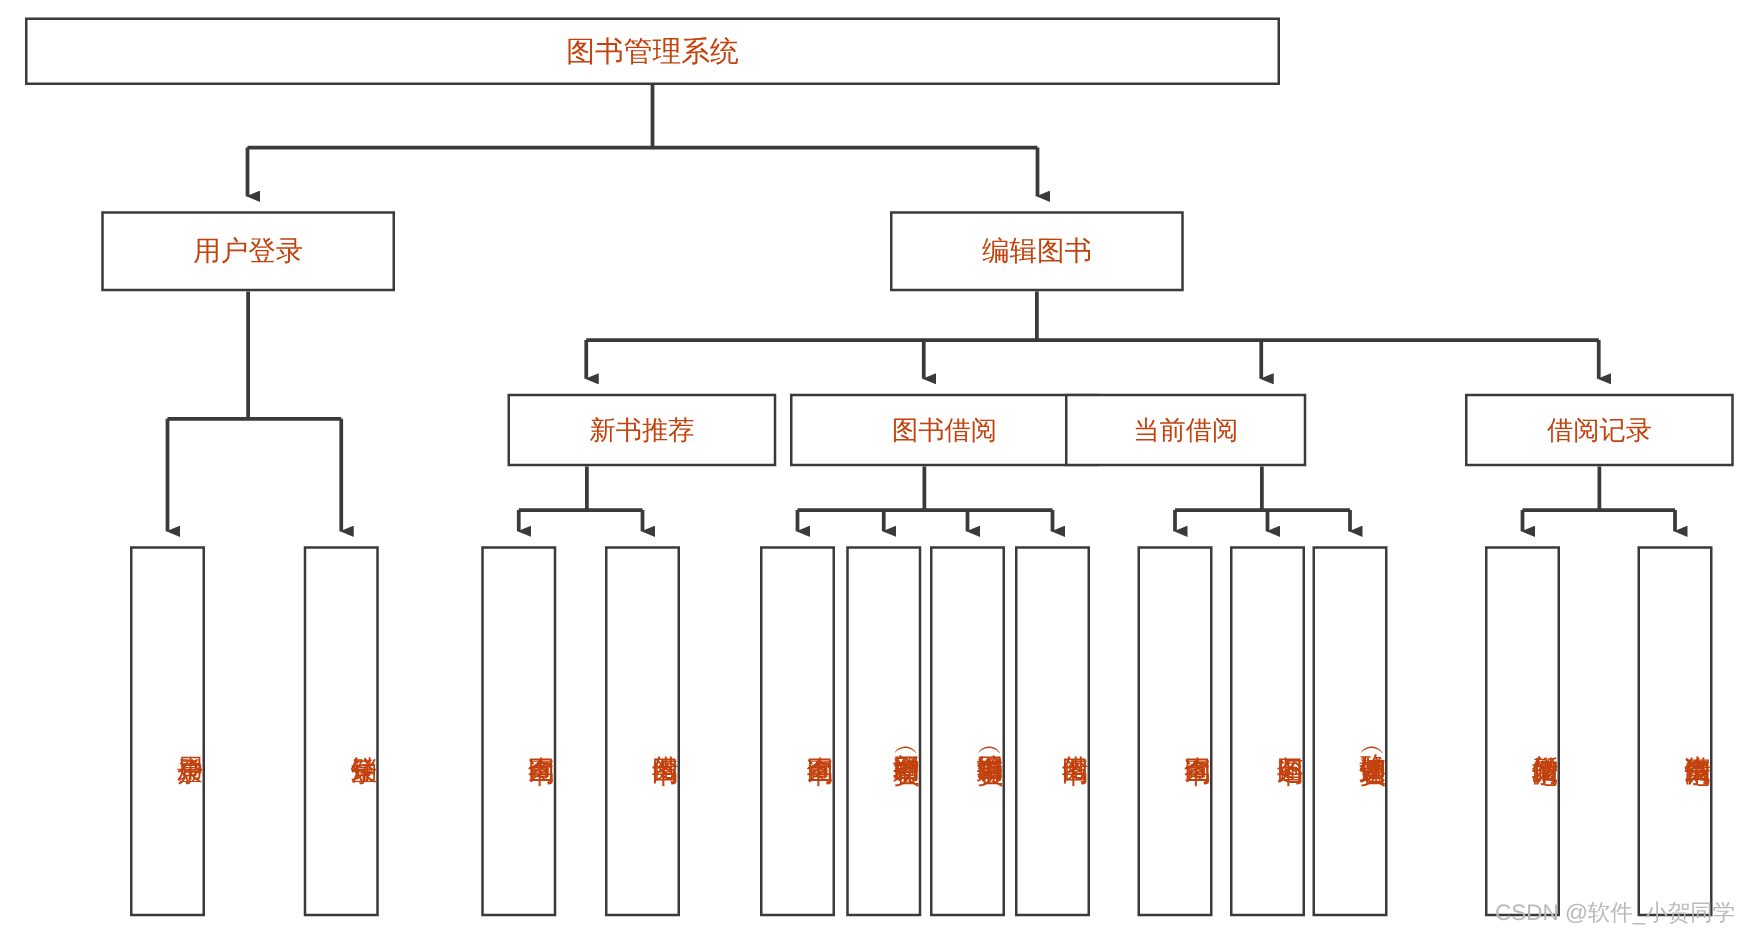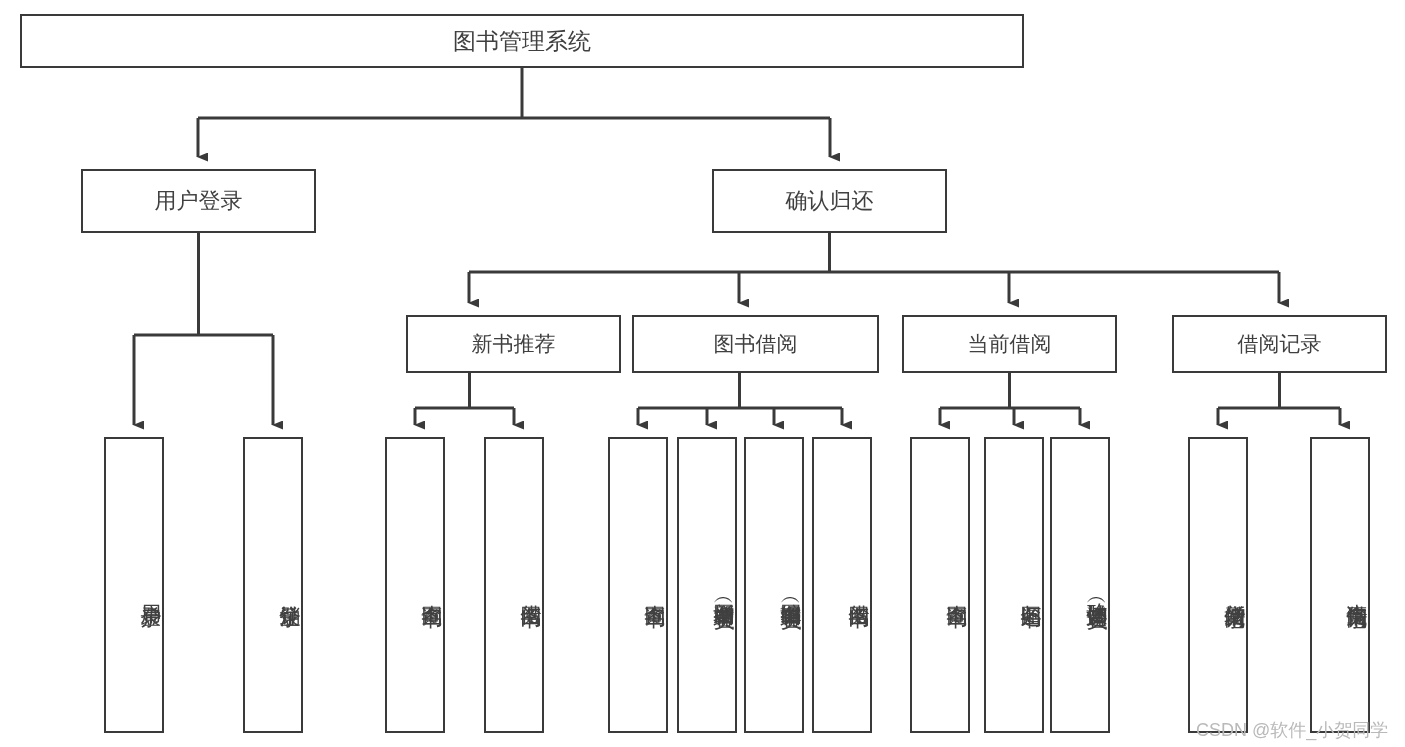--- a/index.html
+++ b/index.html
@@ -25,21 +25,21 @@
     height: 747px;
   }
   .node {
     position: absolute;
     box-sizing: border-box;
     border: 2px solid #3a3a3a;
     background: #ffffff;
     display: flex;
     align-items: center;
     justify-content: center;
-    color: #404040;
+    color: #c2410c;
   }
   .node.level0 { font-size: 23px; }
   .node.level1 { font-size: 22px; }
   .node.level2 { font-size: 21px; }
   .node.leaf {
     font-size: 21px;
     writing-mode: vertical-rl;
     text-orientation: upright;
     letter-spacing: 1px;
     align-items: flex-start;
@@ -109,30 +109,30 @@
   </svg>
 
   <div class="node level0" id="node-root" style="left: 20px; top: 14px; width: 1004px; height: 54px;">
       <span>图书管理系统</span>
     </div>
 
   <div class="node level1" id="node-l1-0" style="left: 81px; top: 169px; width: 235px; height: 64px;">
       <span>用户登录</span>
     </div>
   <div class="node level1" id="node-l1-1" style="left: 712px; top: 169px; width: 235px; height: 64px;">
-      <span>确认归还</span>
+      <span>编辑图书</span>
     </div>
 
   <div class="node level2" id="node-l2-0" style="left: 362px; top: 315px; width: 215px; height: 58px; margin-left: 44px;">
       <span>新书推荐</span>
     </div>
   <div class="node level2" id="node-l2-1" style="left: 632px; top: 315px; width: 247px; height: 58px;">
       <span>图书借阅</span>
     </div>
-  <div class="node level2" id="node-l2-2" style="left: 902px; top: 315px; width: 215px; height: 58px;">
+  <div class="node level2" id="node-l2-2" style="left: 852px; top: 315px; width: 193px; height: 58px;">
       <span>当前借阅</span>
     </div>
   <div class="node level2" id="node-l2-3" style="left: 1172px; top: 315px; width: 215px; height: 58px;">
       <span>借阅记录</span>
     </div>
 
   <div class="node leaf" id="leaf-0" style="left: 104px; top: 437px; width: 60px; height: 296px;">
       <span class="vtext">用户登录</span>
     </div>
   <div class="node leaf" id="leaf-1" style="left: 243px; top: 437px; width: 60px; height: 296px;">

